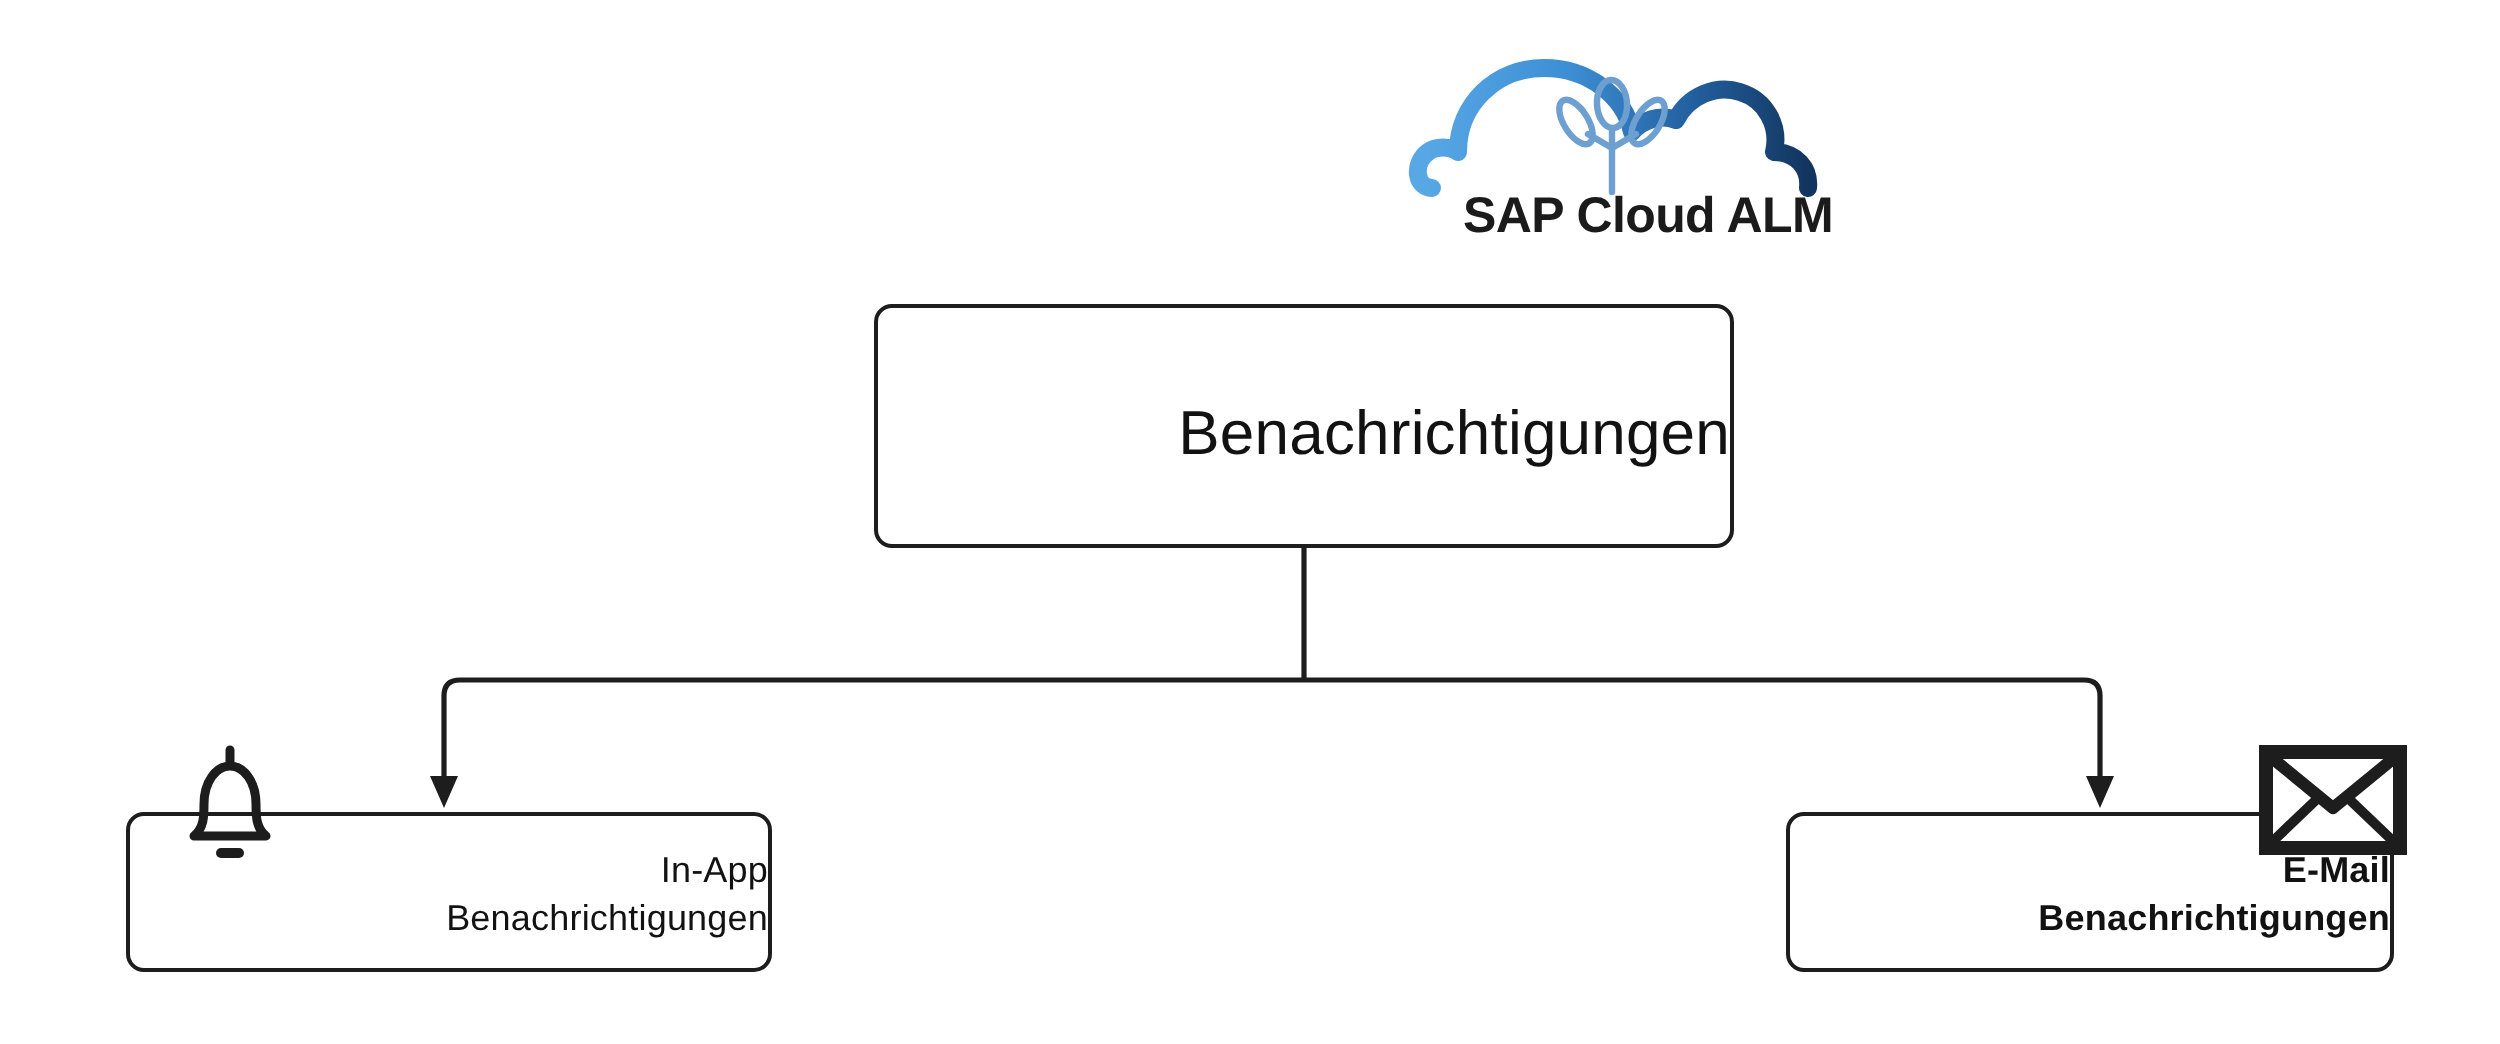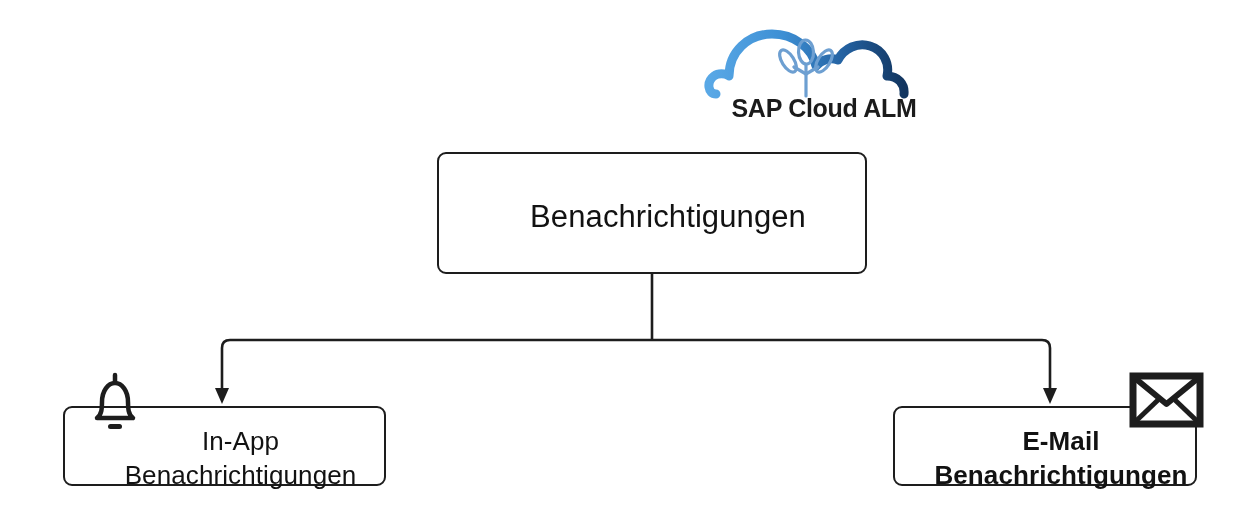--- a/index.html
+++ b/index.html
@@ -70,35 +70,35 @@
   }
   .node-email {
     left: 893px;
     top: 406px;
     width: 304px;
     font-weight: bold;
   }
 
   .node-label {
     position: absolute;
-    left: 16px;
+    left: 0;
     width: 100%;
-    text-align: center;
+    text-align: right;
     white-space: pre-line;
     line-height: 1.32;
     pointer-events: none;
   }
   .label-root {
     top: 43px;
     font-size: 31px;
     letter-spacing: 0.1px;
   }
   .label-leaf {
     top: 16px;
-    font-size: 26px;
+    font-size: 18px;
     letter-spacing: 0.1px;
   }
 
   
   .connectors {
     position: absolute;
     left: 0;
     top: 0;
     width: 1250px;
     height: 522px;

